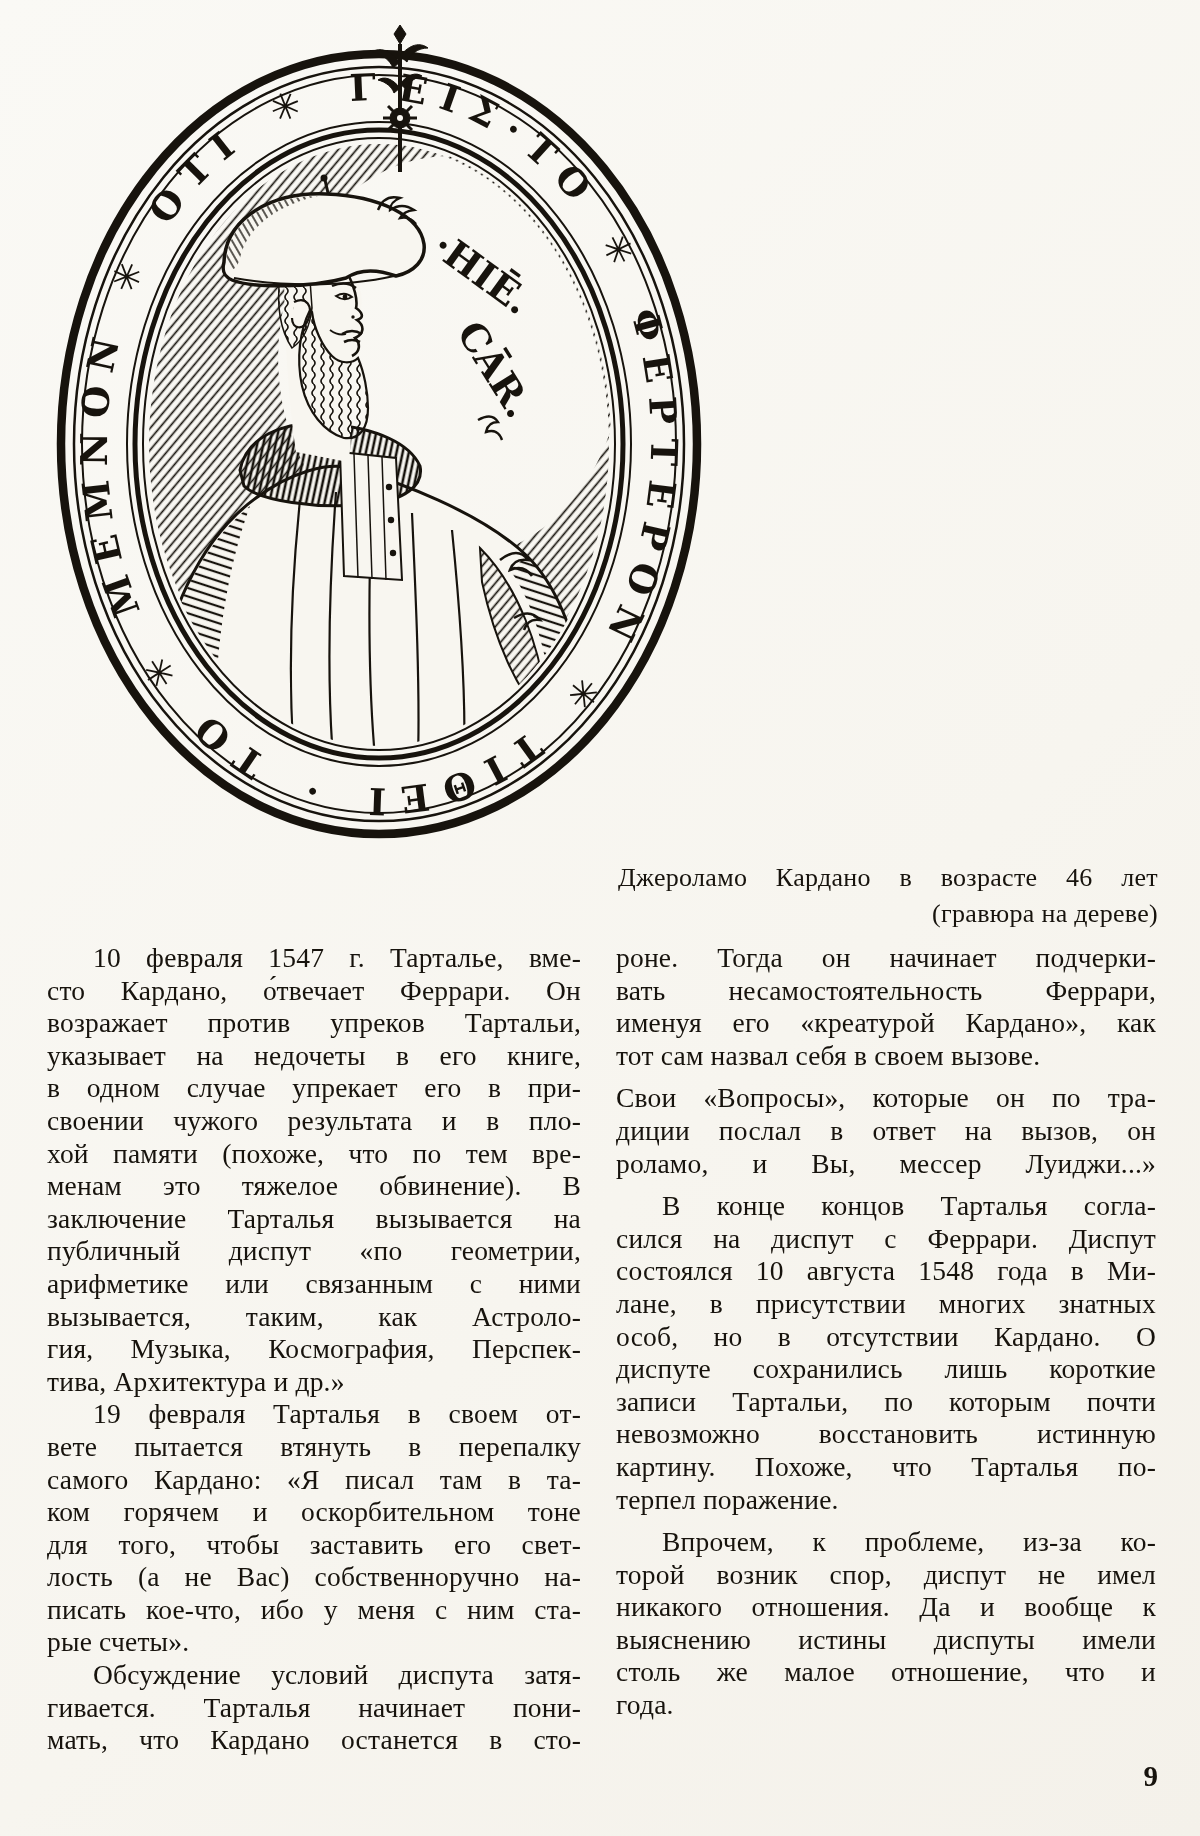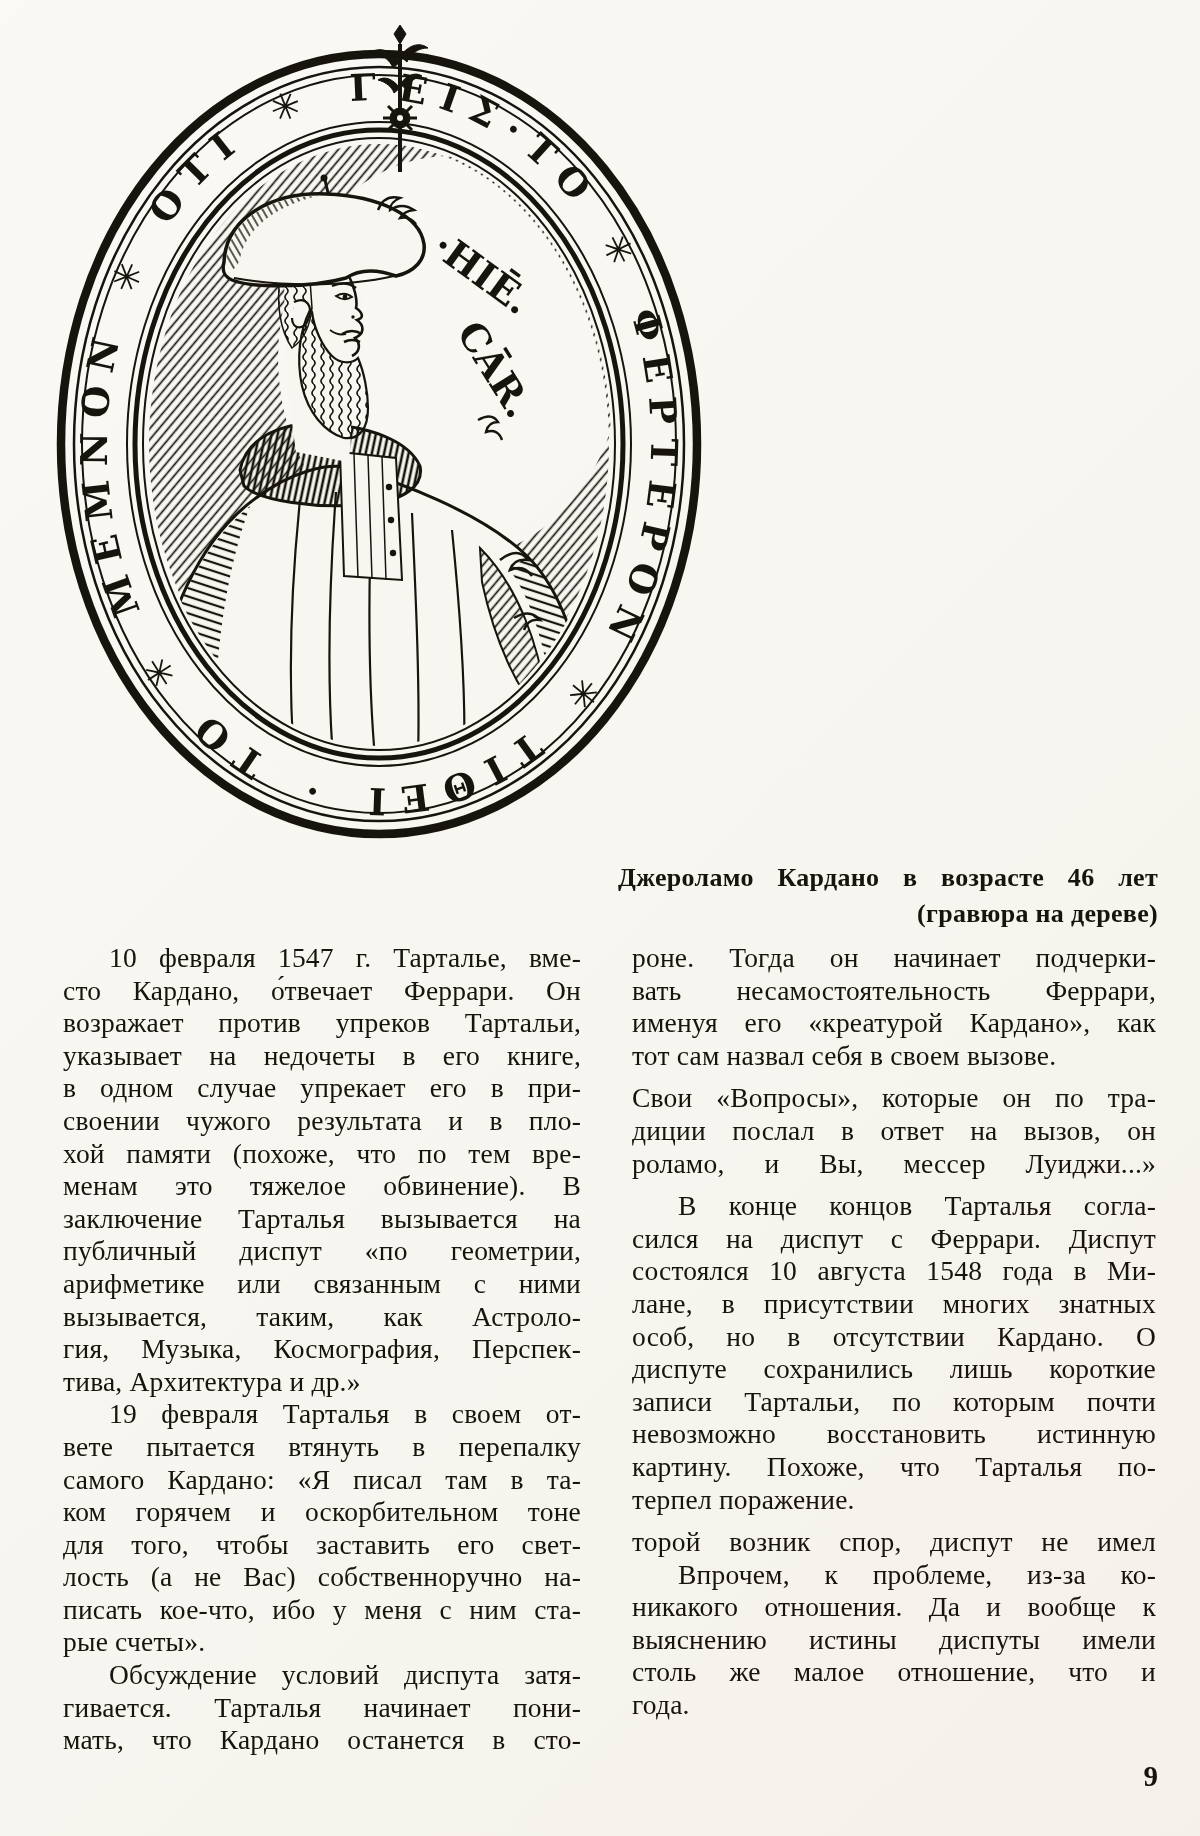--- a/index.html
+++ b/index.html
@@ -8,33 +8,33 @@
     width:1200px;height:1836px;
     margin:0 auto;
     background:linear-gradient(135deg,#faf9f5 0%,#f7f5ef 60%,#f4f1ea 100%);
     overflow:hidden;
     font-family:"Liberation Serif", serif;
     color:#17130d;
   }
   .engraving{position:absolute;left:48px;top:0;}
   .caption{
     position:absolute;left:618px;top:860px;width:540px;
-    font-weight:bold;font-size:26px;line-height:36px;
+    font-weight:normal;font-size:26px;line-height:36px;
     letter-spacing:.3px;
   }
   .cap-line{text-align:right;}
   .cap-justify{text-align:justify;text-align-last:justify;}
   .col{
     position:absolute;top:942px;
     font-size:27.5px;line-height:32.6px;
     letter-spacing:.2px;
   }
   .col-left{left:47px;width:534px;}
   .col-right{left:616px;width:540px;}
-  .line{text-align:justify;text-align-last:justify;white-space:normal;margin-left:16px;}
+  .line{text-align:justify;text-align-last:justify;white-space:normal;}
   .line.lastline{text-align-last:left;}
   .line.indent{text-indent:46px;}
   .para.spaced{margin-top:10px;}
   .page-number{
     position:absolute;left:1040px;top:1760px;width:118px;
     text-align:right;font-weight:bold;font-size:29px;
   }
   svg text{user-select:none;}
 </style>
 </head>
@@ -213,22 +213,22 @@
         <div class="line">состоялся 10 августа 1548 года в Ми-</div>
         <div class="line">лане, в присутствии  многих знатных</div>
         <div class="line">особ, но в отсутствии  Кардано. О</div>
         <div class="line">диспуте сохранились лишь короткие</div>
         <div class="line">записи Тартальи, по которым почти</div>
         <div class="line">невозможно восстановить истинную</div>
         <div class="line">картину. Похоже, что Тарталья по-</div>
         <div class="line lastline">терпел  поражение.</div>
       </div>
       <div class="para spaced">
+        <div class="line indent">Впрочем, к проблеме, из-за ко-</div>
         <div class="line">торой возник спор, диспут не имел</div>
-        <div class="line indent">Впрочем, к проблеме, из-за ко-</div>
         <div class="line">никакого отношения. Да и вообще к</div>
         <div class="line">выяснению истины диспуты имели</div>
         <div class="line">столь же малое отношение, что и</div>
         <div class="line lastline">года.</div>
       </div>
     </div>
 
   <div class="page-number">9</div>
 </div>
 

